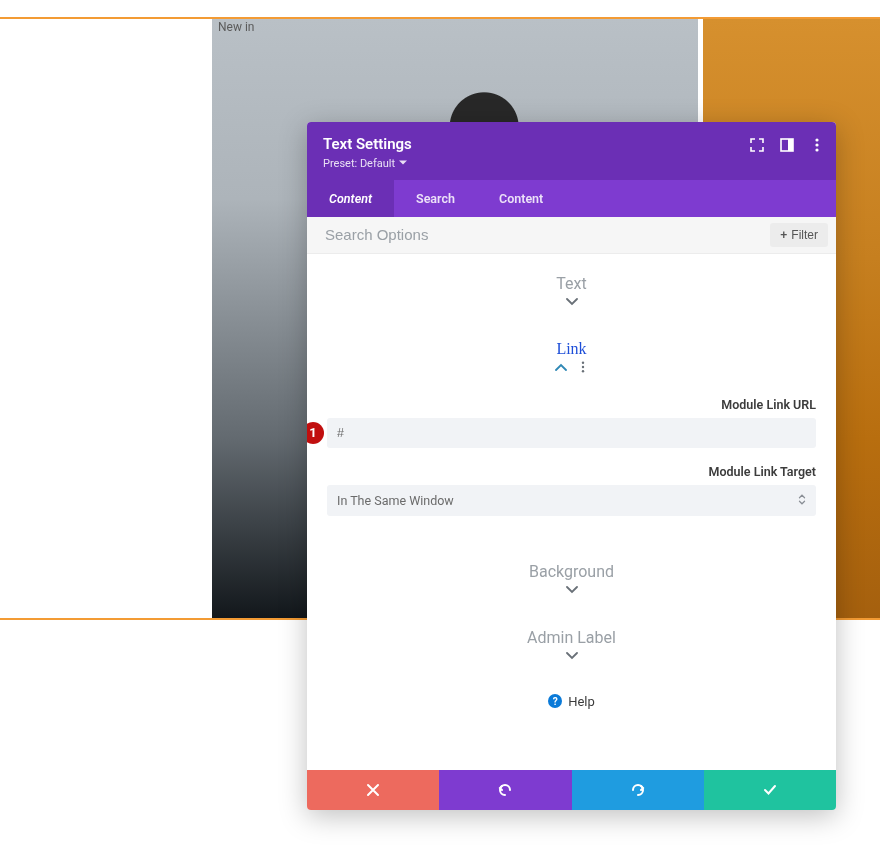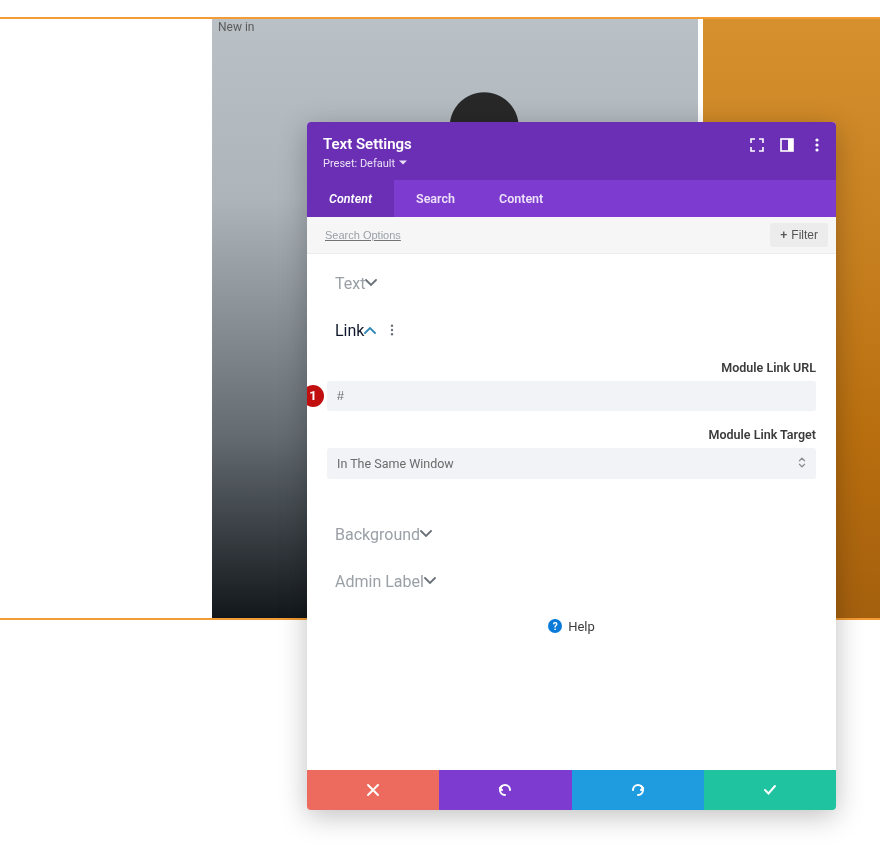--- a/index.html
+++ b/index.html
@@ -113,24 +113,23 @@
     border-bottom: 1px solid #ececec;
     display: flex;
     align-items: center;
     padding: 0 8px 0 16px;
     height: 36px;
   }
   .search-input {
     flex: 1;
     border: none;
     background: transparent;
-    font-size: 11px;
+    font-size: 15px;
     color: #737373;
     outline: none;
-    text-decoration: underline;
   }
   .search-input::placeholder { color: #9aa0a6; }
   .filter-btn {
     background: #ececec;
     border: none;
     border-radius: 3px;
     font-size: 12px;
     color: #555;
     padding: 5px 10px;
     cursor: pointer;
@@ -139,29 +138,30 @@
 
   .sections {
     flex: 1;
     overflow-y: auto;
     padding: 6px 0 0 0;
   }
 
   .section-row {
     display: flex;
     align-items: center;
-    justify-content: flex-start;
+    justify-content: center;
     padding: 14px 28px;
     cursor: pointer;
+    flex-direction: column;
   }
   .section-title {
     font-size: 16px;
     color: #9aa0a6;
   }
-  .section-title.expanded { color: #0f172a; }
+  .section-title.expanded { color: #1d4ed8; font-family: Liberation Serif, serif; }
   .section-chevron { color: #697077; }
   .section-chevron svg { width: 12px; height: 12px; }
   .section-actions { display:flex; align-items:center; gap:10px; }
   .section-kebab svg { width: 12px; height: 12px; color:#697077; }
 
   .section-body {
     padding: 0 20px 16px 20px;
   }
   .field-label {
     font-size: 12.5px;

